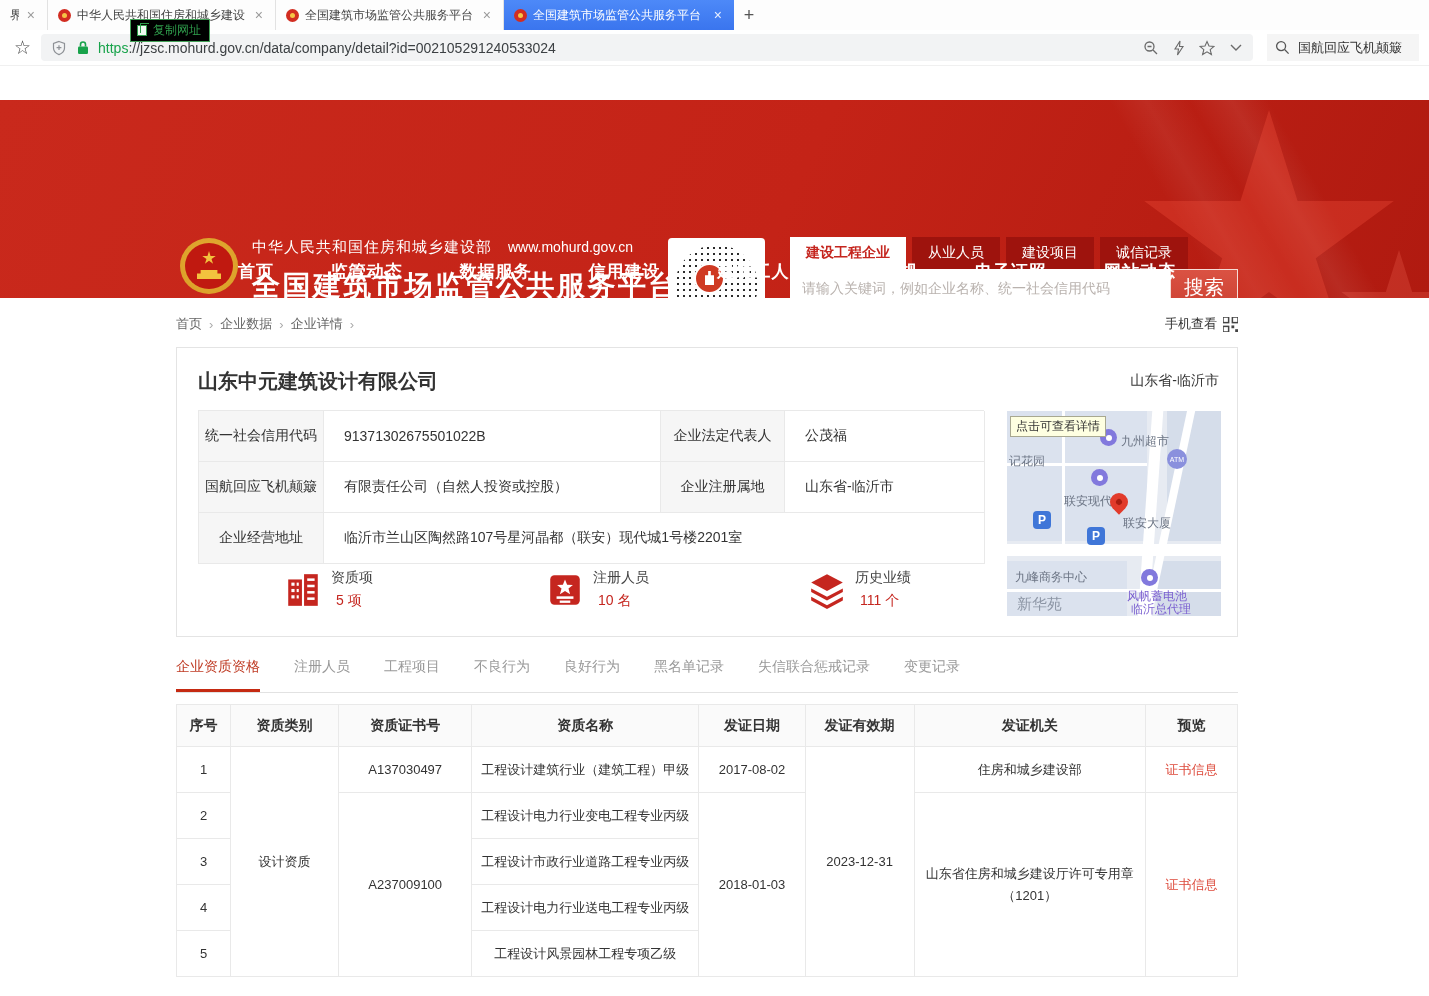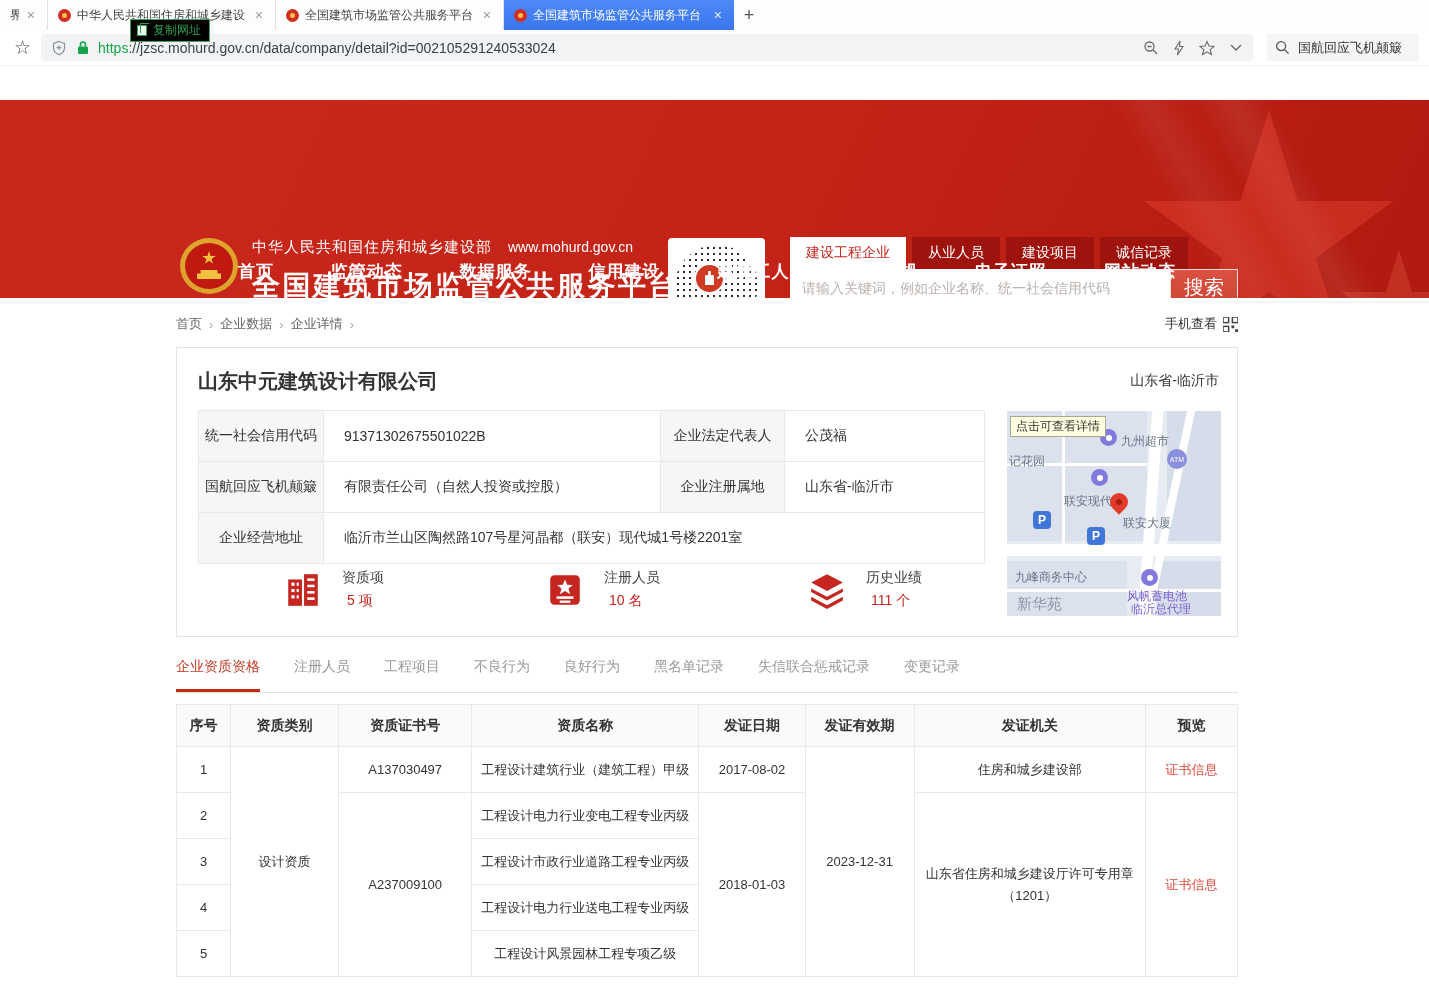--- a/index.html
+++ b/index.html
@@ -52,21 +52,21 @@
   .logo-text .l1 .www { font-size:14px; margin-left:16px; letter-spacing:0; }
   .logo-text .l2 { color:#fff; font-size:28px; font-weight:bold; letter-spacing:2.5px; margin-top:10px; }
   .qr-card { position:absolute; left:668px; top:138px; width:97px; height:95px; background:#fff; border-radius:4px; padding:7px; }
   .qr-dots { width:83px; height:81px; border-radius:50%;
      background:radial-gradient(circle,#2b2b2b 1.1px,transparent 1.4px); background-size:6px 6px; position:relative;}
   .qr-center { position:absolute; left:26px; top:25px; width:31px; height:31px; border-radius:50%; background:#cf3a23; border:2px solid #fff; }
   .qr-center::after{ content:""; position:absolute; left:9px; top:6px; width:9px; height:14px; background:#fff; clip-path:polygon(0 30%,35% 30%,35% 0,65% 0,65% 30%,100% 30%,100% 100%,0 100%);}
   .search-panel { position:absolute; left:790px; top:137px; width:448px; }
   .search-tabs { display:flex; }
   .search-tab { height:32px; padding:0 16px; display:flex; align-items:center; background:#9e130d; color:#fff; font-size:14px; margin-right:6px; }
-  .search-tab.active { background:#fff; color:#c5261f; font-weight:normal; }
+  .search-tab.active { background:#fff; color:#c5261f; font-weight:bold; }
   .search-row { display:flex; height:37px; }
   .search-input { flex:1; border:none; outline:none; background:#fff; padding:0 12px; font-size:14px; color:#333; }
   .search-input::placeholder { color:#b9b2ae; }
   .search-btn { width:68px; background:linear-gradient(180deg,#da5243,#ce4334); color:#fff; font-size:20px; border:1px solid #f5dcd6; display:flex; align-items:center; justify-content:center; }
   .main-nav { position:absolute; left:176px; right:191px; bottom:0; height:53px; display:flex; align-items:center; justify-content:space-between; padding:0 62px; }
   .nav-item { color:#fff; font-size:17px; font-weight:bold; letter-spacing:1px; }
 
   
   .content { width:1062px; margin:0 auto 0 176px; }
   .crumb-row { display:flex; align-items:center; padding:17px 0 14px; font-size:13px; color:#666; }
@@ -80,21 +80,21 @@
   .company-region { position:absolute; right:18px; top:24px; font-size:14px; color:#333; }
   .info-table { position:absolute; left:21px; top:62px; width:786px; display:grid;
      grid-template-columns:125px 337px 124px 200px; border-top:1px solid #e9e9e9; border-left:1px solid #e9e9e9; }
   .info-cell { height:51px; border-right:1px solid #e9e9e9; border-bottom:1px solid #e9e9e9; display:flex; align-items:center; font-size:14px; color:#333; }
   .info-cell.lbl { background:#f6f6f6; justify-content:center; }
   .info-cell.val { padding-left:20px; background:#fff; }
   .info-cell.span3 { grid-column:2 / 5; }
   .stats-row { position:absolute; left:21px; top:221px; width:786px; display:flex; }
   .stat { flex:1; display:flex; align-items:center; padding-left:86px; }
   .stat svg { width:38px; height:38px; flex:none; }
-  .stat-text { margin-left:20px; }
+  .stat-text { margin-left:9px; }
   .stat-label { font-size:14px; color:#444; }
   .stat-value { font-size:14px; color:#c5261f; margin-top:5px; padding-left:5px; }
 
   
   .map { position:absolute; left:830px; top:63px; width:214px; height:205px; background:#e7ebf2; overflow:hidden; font-size:12px; color:#6b7484; }
   .blk { position:absolute; background:#dbe2ee; }
   .road { position:absolute; background:#fff; }
   .map-tip { position:absolute; left:3px; top:5px; background:#feffe1; border:1px solid #a8a890; padding:1px 5px; color:#333; z-index:5;}
   .poi { position:absolute; white-space:nowrap; z-index:3; }
   .pin { position:absolute; width:17px; height:17px; border-radius:50% 50% 50% 50%; background:#8279dd; z-index:3;}

